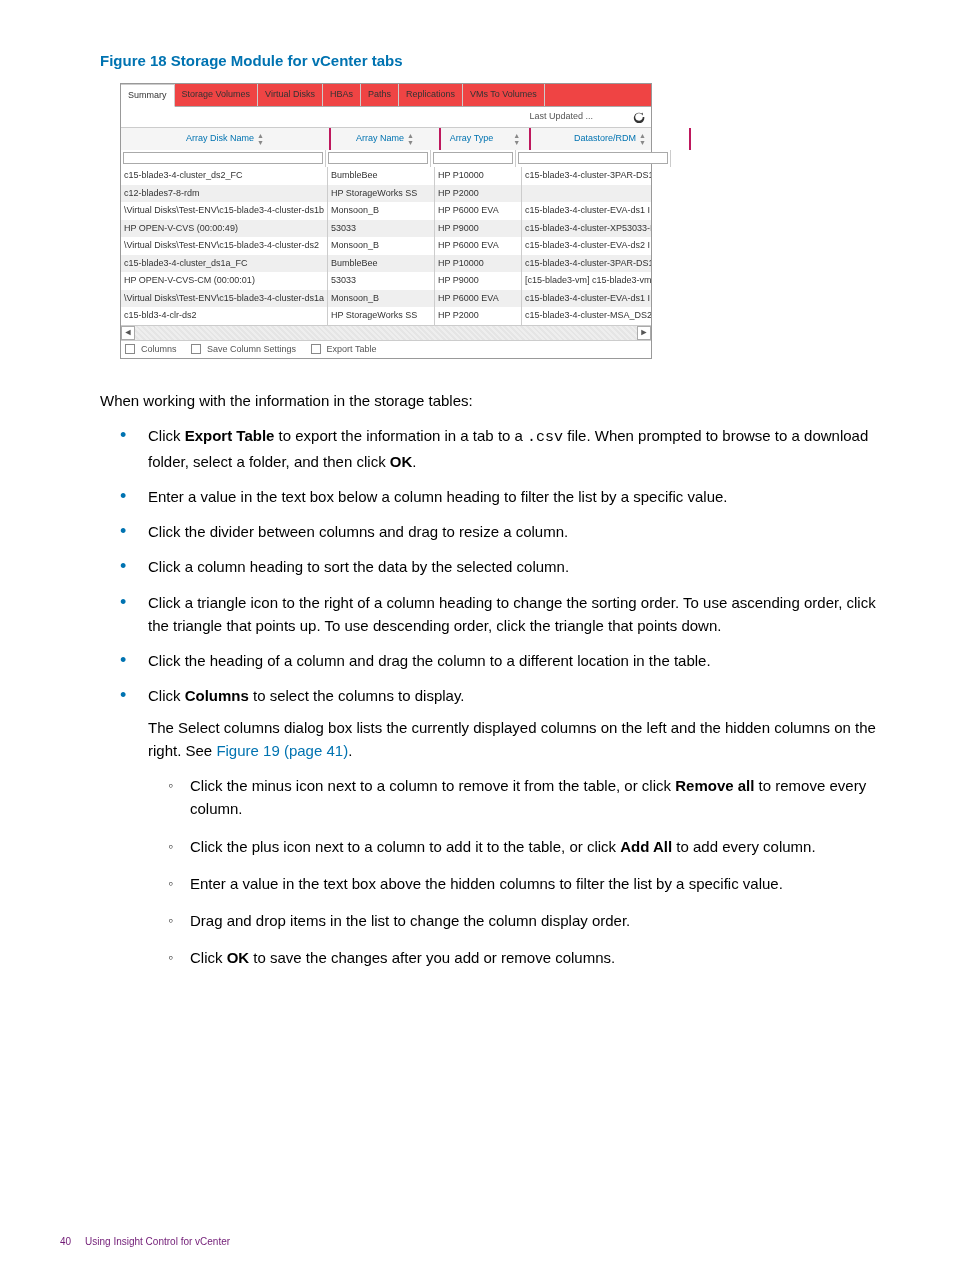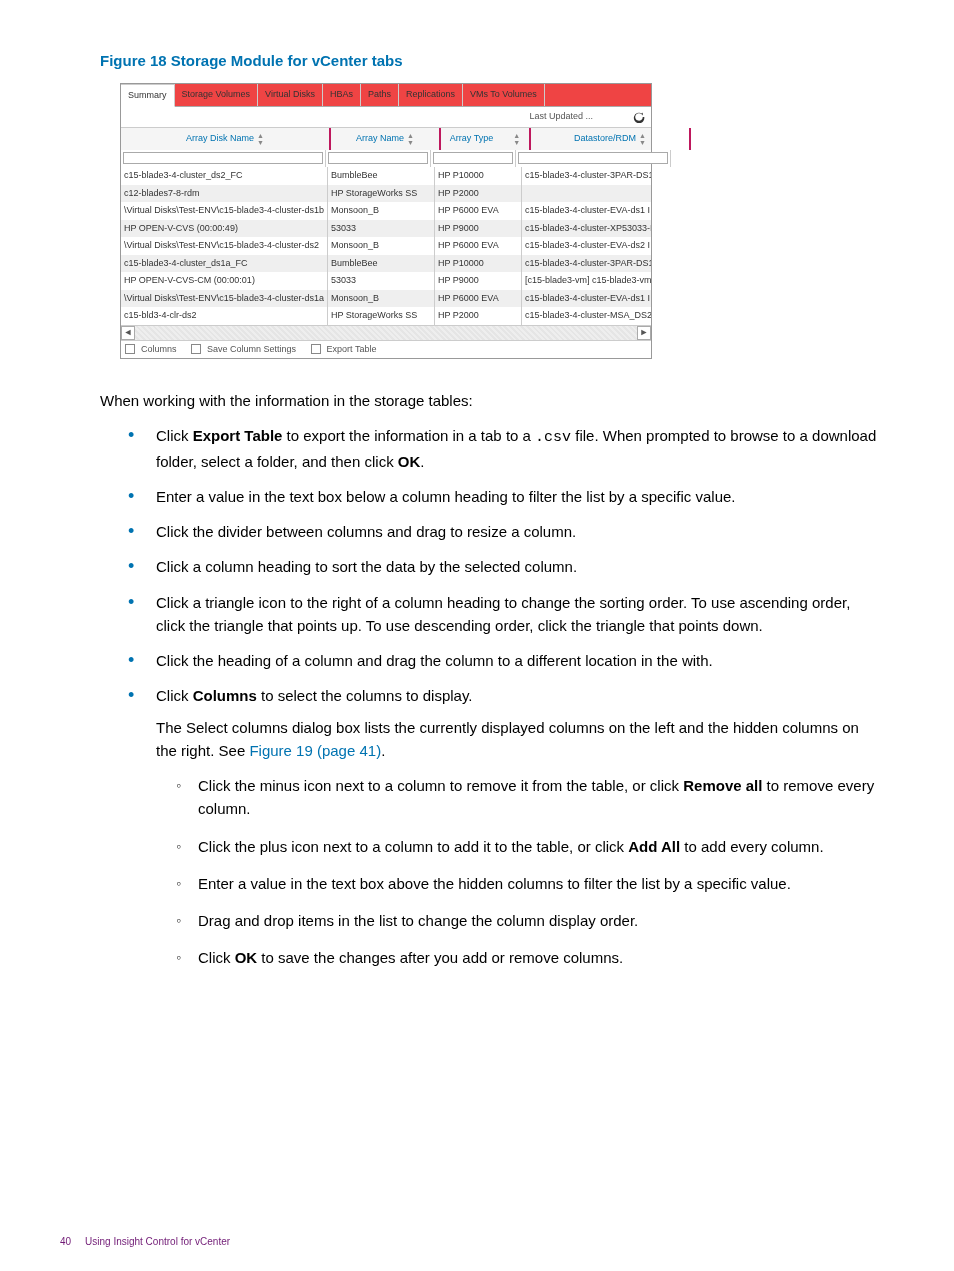--- a/index.html
+++ b/index.html
@@ -168,21 +168,21 @@
     margin-top: 30px;
     font-size: 15px;
     line-height: 1.55;
   }
   .lead-para {
     margin: 0 0 12px 0;
   }
   ul.outer {
     list-style: none;
     padding-left: 30px;
-    margin: 12px;
+    margin: 4px;
   }
   ul.outer > li {
     position: relative;
     padding-left: 14px;
     margin-bottom: 12px;
   }
   ul.outer > li::before {
     content: "•";
     position: absolute;
     left: -14px;
@@ -349,21 +349,21 @@
     <p class="lead-para">When working with the information in the storage tables:</p>
 
     <ul class="outer">
       <li>
         <span>Click </span><span class="bold">Export Table</span><span> to export the information in a tab to a </span><span class="code">.csv</span><span> file. When prompted to browse to a download folder, select a folder, and then click </span><span class="bold">OK</span><span>.</span>
       </li>
       <li>Enter a value in the text box below a column heading to filter the list by a specific value.</li>
       <li>Click the divider between columns and drag to resize a column.</li>
       <li>Click a column heading to sort the data by the selected column.</li>
       <li>Click a triangle icon to the right of a column heading to change the sorting order. To use ascending order, click the triangle that points up. To use descending order, click the triangle that points down.</li>
-      <li>Click the heading of a column and drag the column to a different location in the with.</li>
+      <li>Click the heading of a column and drag the column to a different location in the table.</li>
       <li>
         <span>Click </span><span class="bold">Columns</span><span> to select the columns to display.</span>
         <div class="sub-para">
           <span>The Select columns dialog box lists the currently displayed columns on the left and the hidden columns on the right. See </span><span class="link">Figure 19 (page 41)</span><span>.</span>
         </div>
         <ul class="inner">
           <li>
             <span>Click the minus icon next to a column to remove it from the table, or click </span><span class="bold">Remove all</span><span> to remove every column.</span>
           </li>
           <li>

